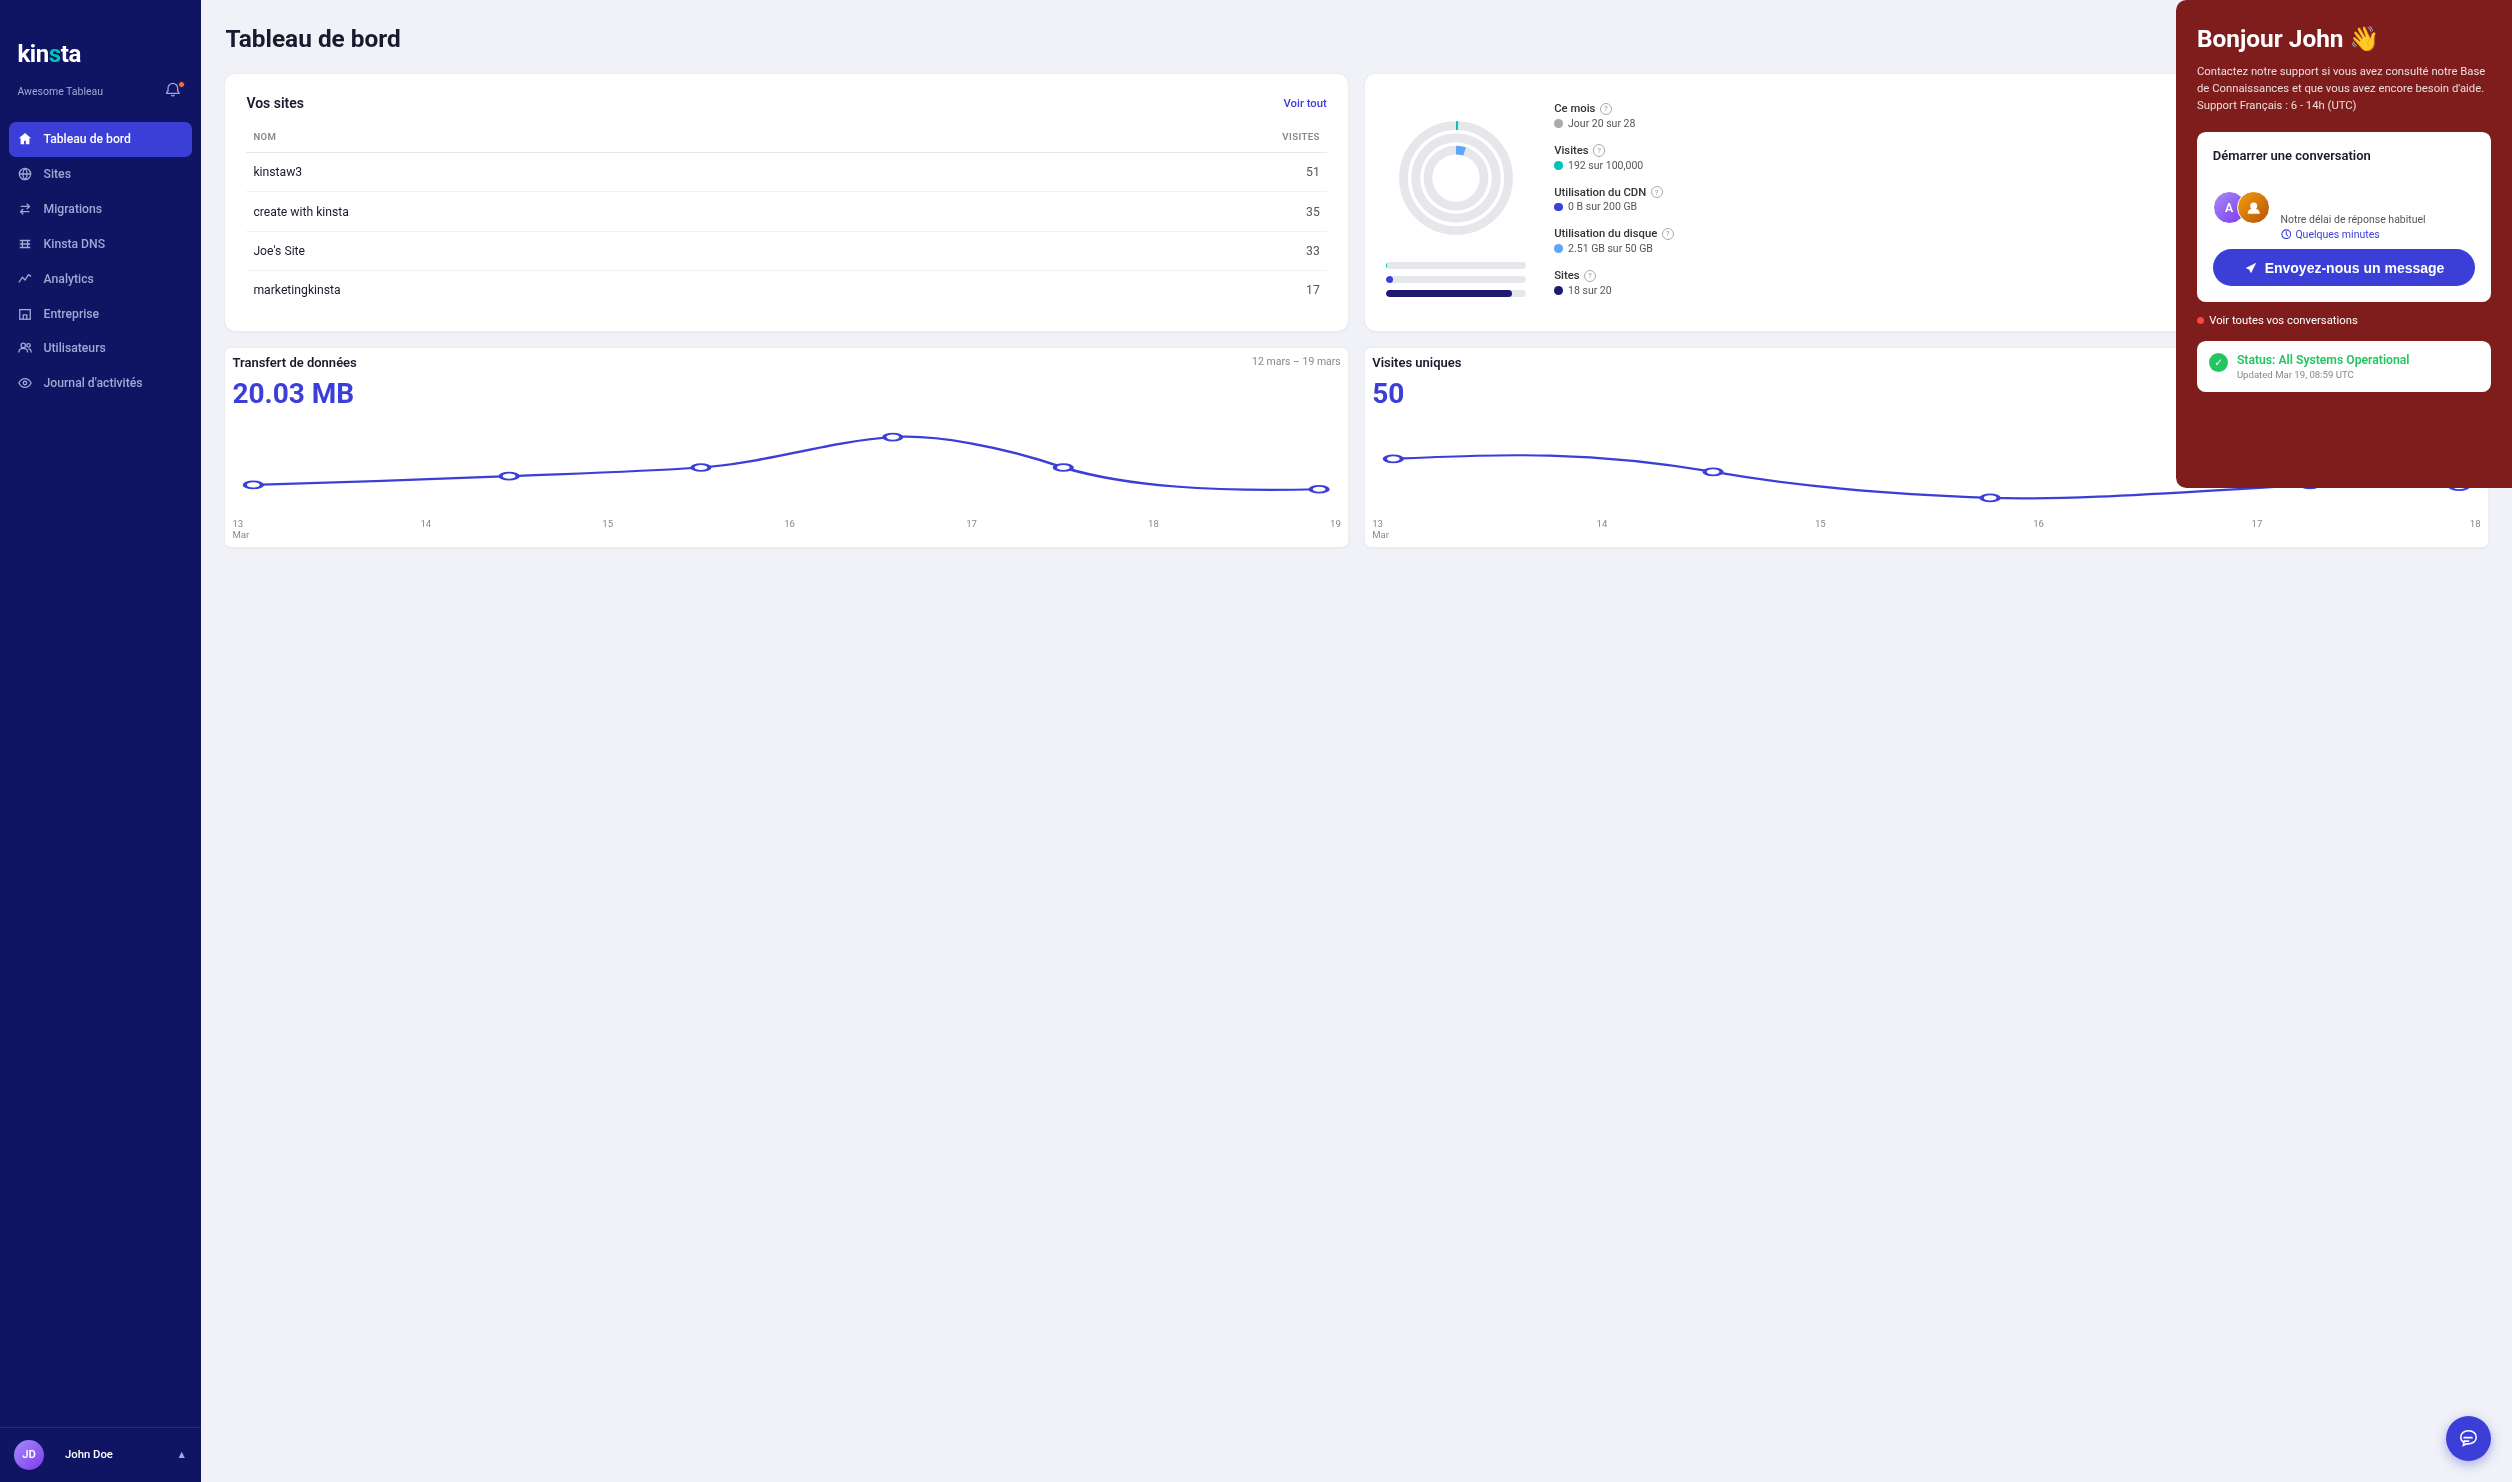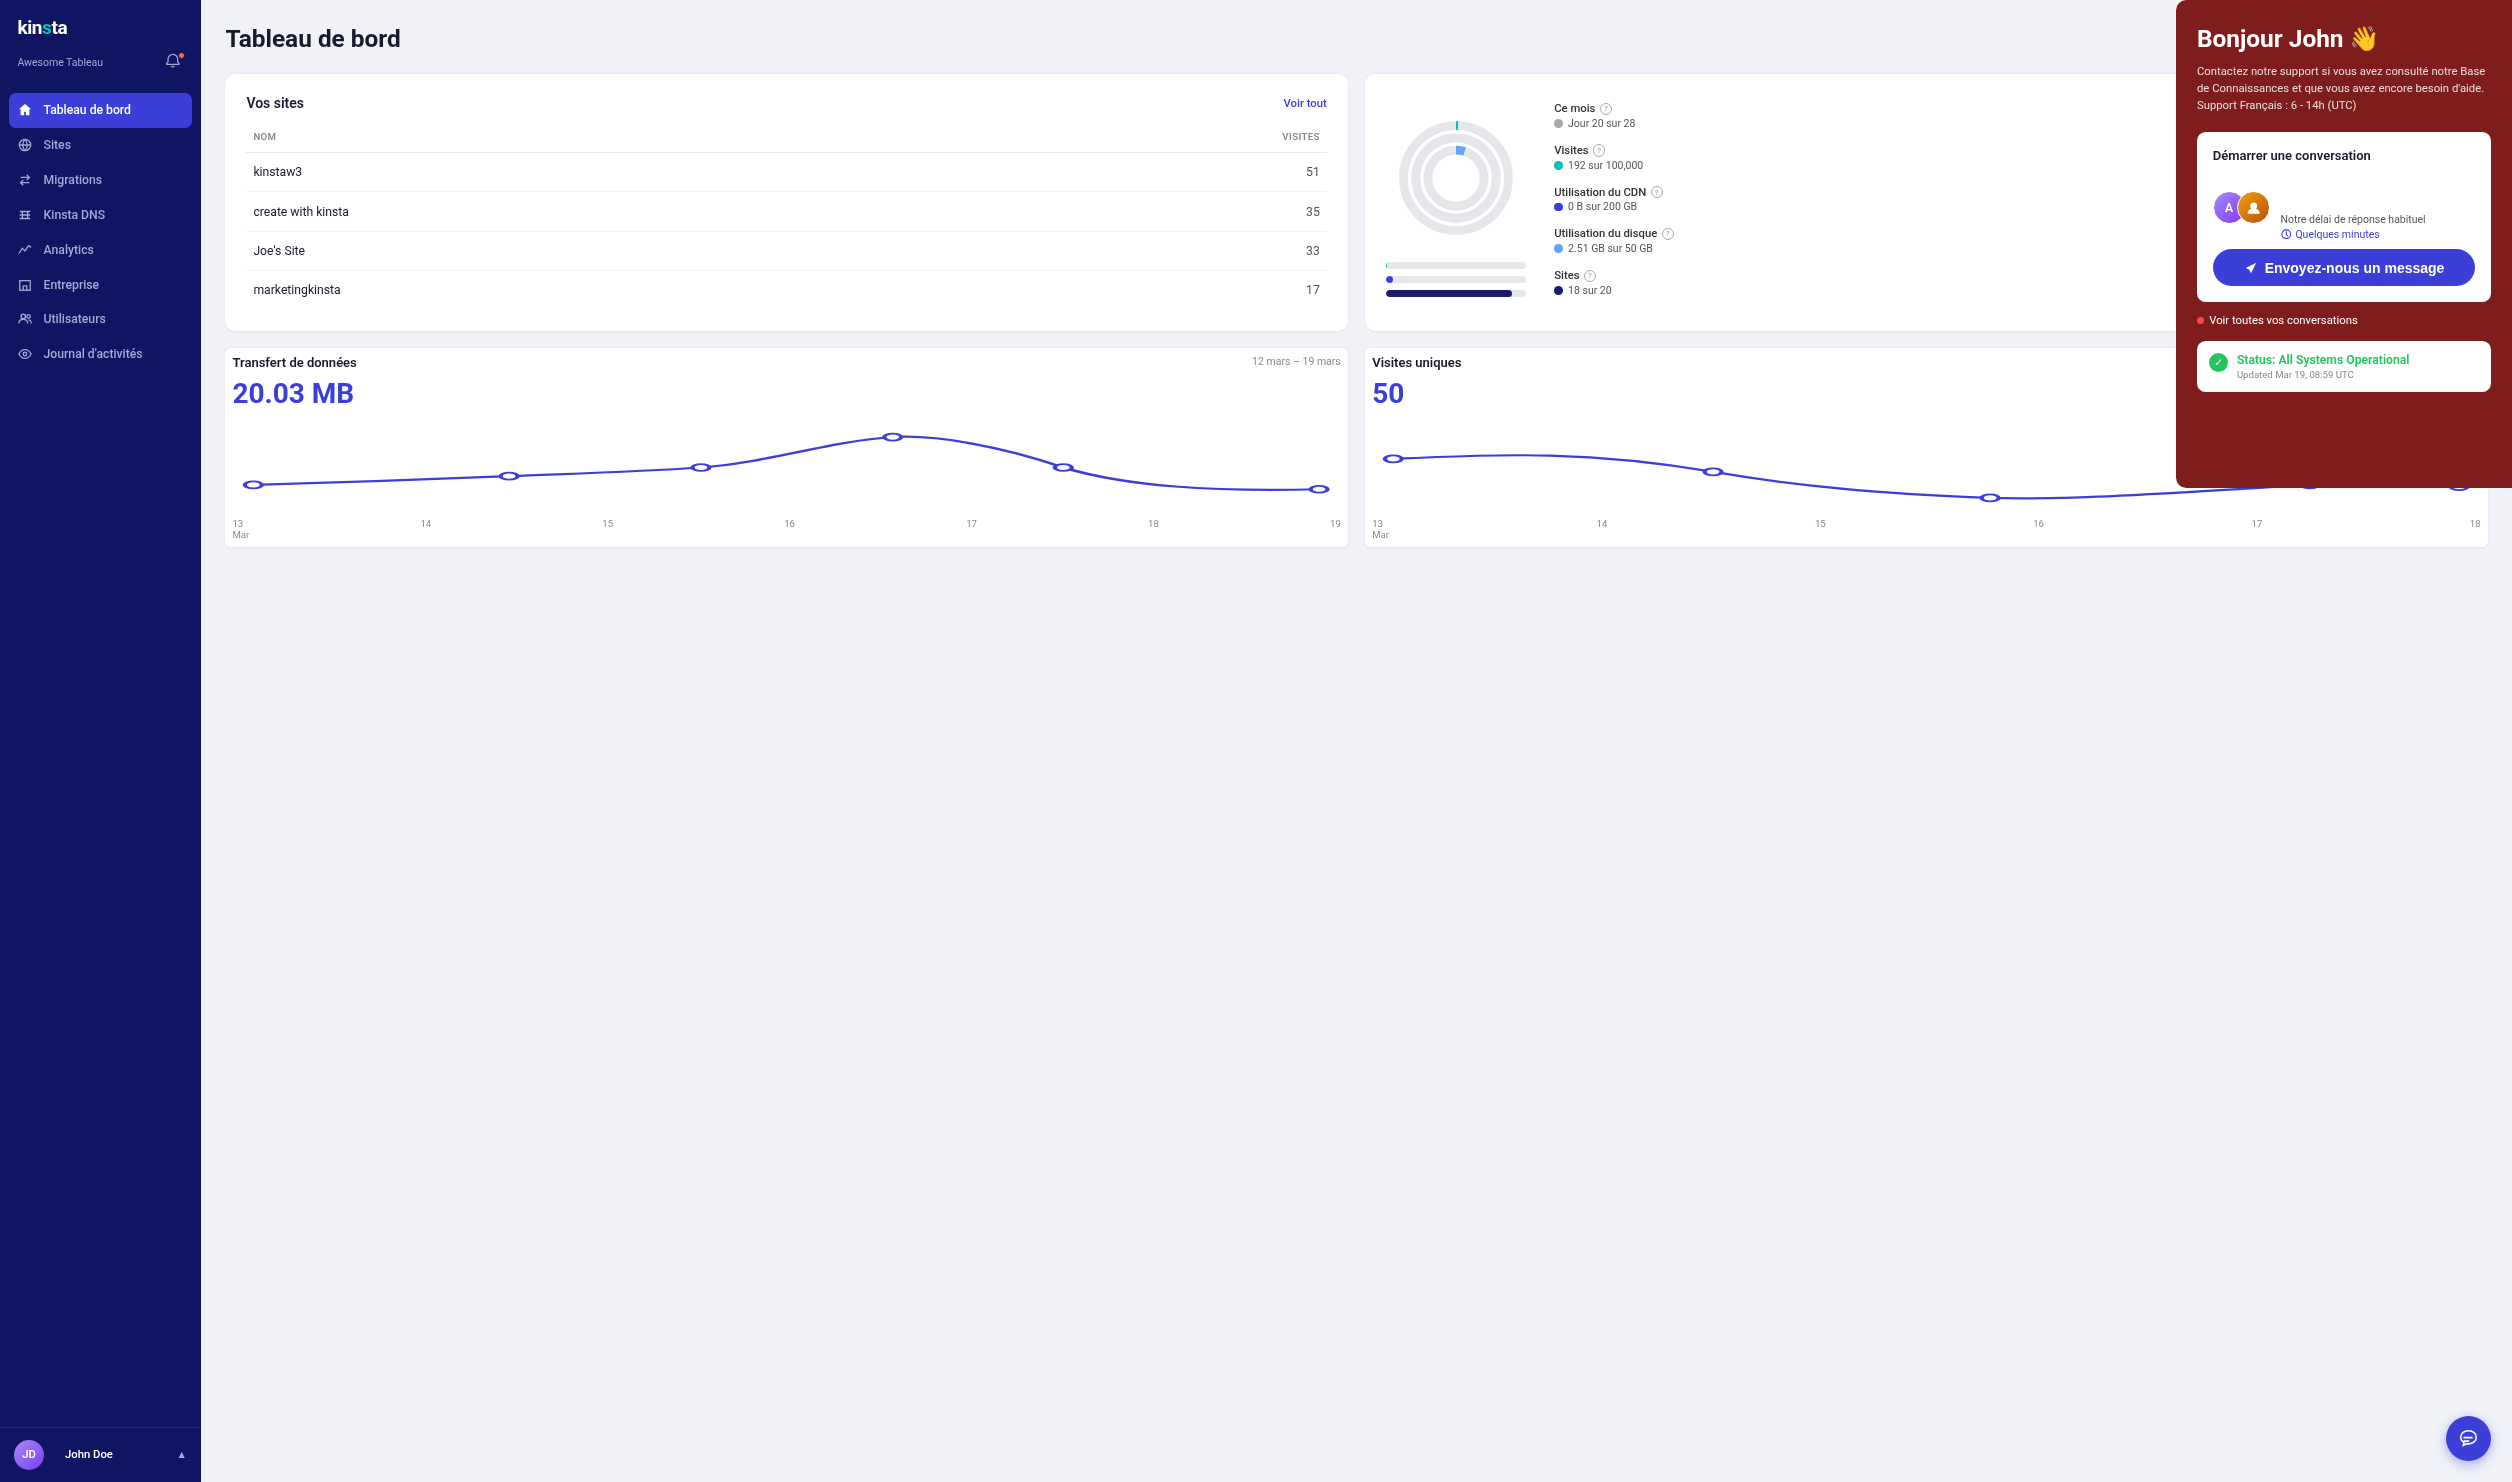--- a/index.html
+++ b/index.html
@@ -22,24 +22,25 @@
       flex-direction: column;
       height: 100vh;
     }
     .sidebar-logo {
       padding: 15.7px 17.4px 10.5px;
       display: flex;
       align-items: center;
       justify-content: space-between;
     }
     .logo-text {
-      font-size: 19px;
+      font-size: 24px;
       font-weight: 700;
       color: white;
       letter-spacing: -0.4px;
+      margin-top: 24px;
     }
     .logo-text span { color: #00c2b7; }
     .company-row {
       padding: 3.5px 17.4px 14px;
       display: flex;
       align-items: center;
       justify-content: space-between;
     }
     .company-name {
       font-size: 10.5px;

